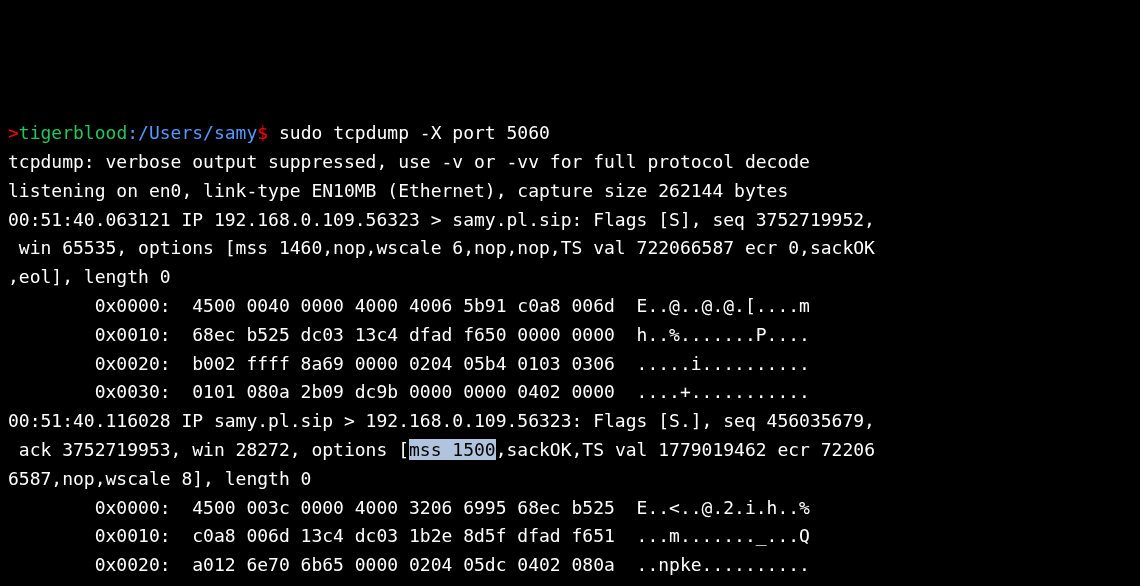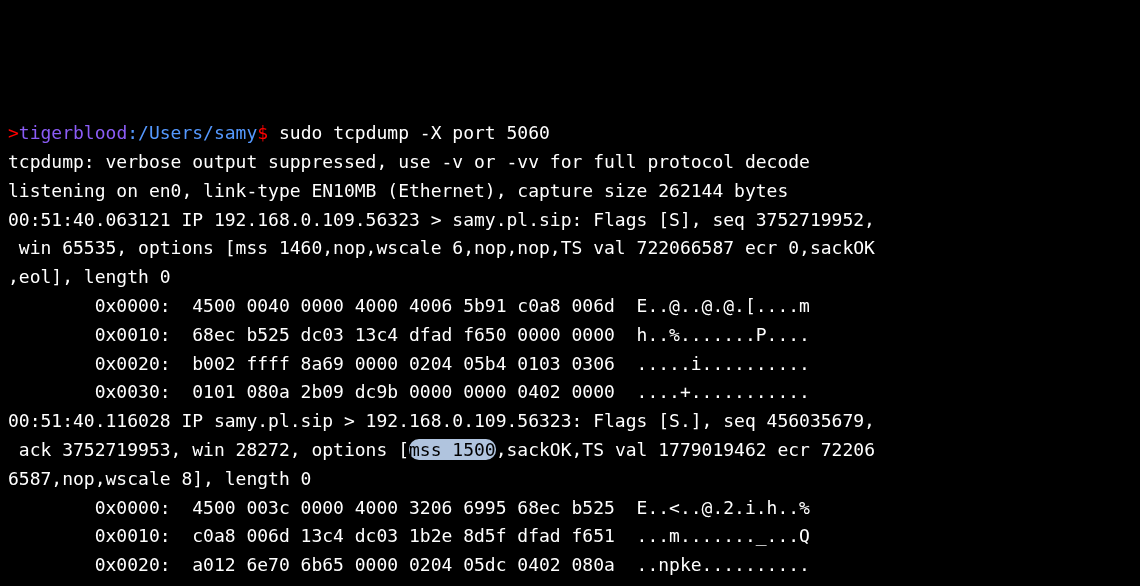--- a/index.html
+++ b/index.html
@@ -16,32 +16,31 @@
       padding: 4px 8px;
       white-space: pre;
       overflow-x: auto;
       width: 1140px;
       height: 586px;
     }
     .prompt-marker {
       color: #ff0000;
     }
     .prompt-host {
-      color: #8b5cf6;
+      color: #22c55e;
     }
     .prompt-path {
       color: #5599ff;
     }
     .prompt-dollar {
       color: #ff0000;
     }
     .highlight {
       background: #b0c4de;
       color: #000;
-      border-radius: 10px;
     }
     .terminal-line {
       display: block;
     }
   </style>
 </head>
 <body>
 
 
 

